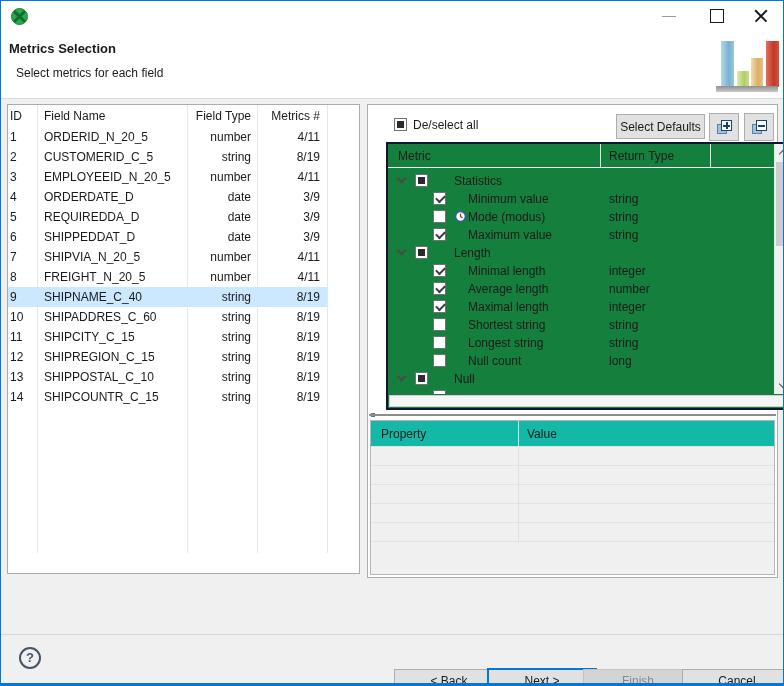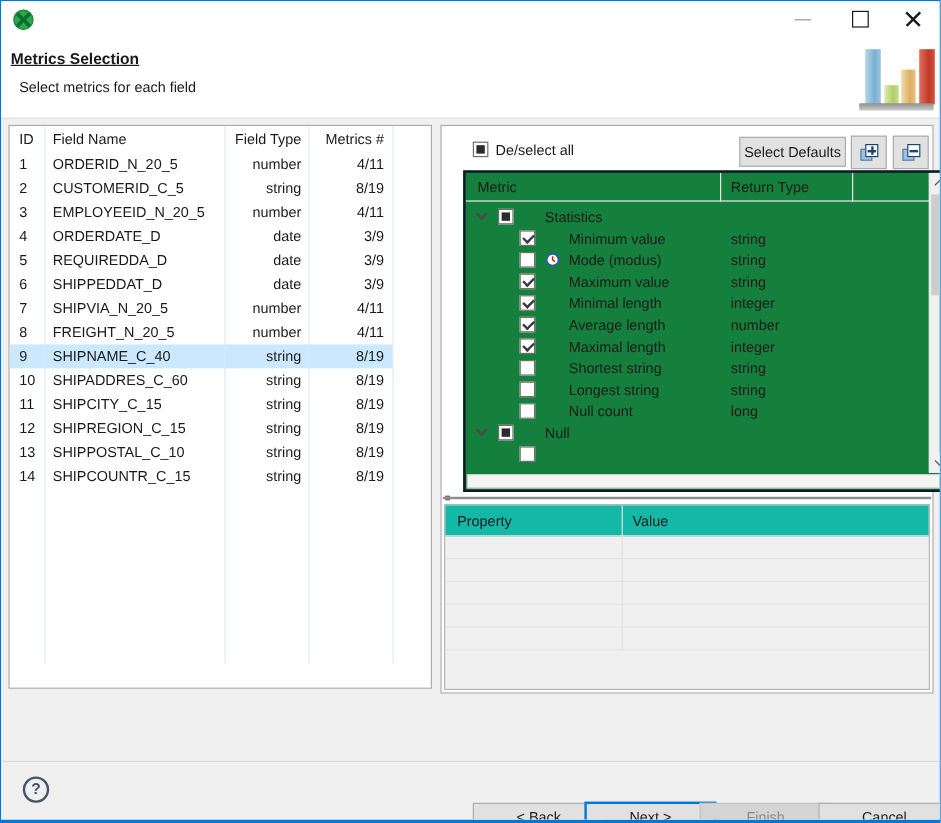--- a/index.html
+++ b/index.html
@@ -22,39 +22,39 @@
   .min-glyph{ position:absolute; left:13px; top:15px; width:14px; height:1px; background:#9a9a9a; }
   .max-glyph{ position:absolute; left:13px; top:8px; width:14px; height:14px; border:1px solid #1a1a1a; }
   .close-glyph{ position:absolute; left:13px; top:8px; width:14px; height:14px; }
   .close-glyph::before,.close-glyph::after{ content:""; position:absolute; left:-1px; top:6px;
     width:16px; height:1.5px; background:#1a1a1a; }
   .close-glyph::before{ transform:rotate(45deg); }
   .close-glyph::after{ transform:rotate(-45deg); }
   
   .wiz-header{ position:absolute; left:0; top:30px; right:0; height:68px; background:#fff;
     border-bottom:1px solid #d9d9d9; }
-  .wiz-title{ position:absolute; left:8px; top:10px; font-size:13px; font-weight:bold;text-decoration:underline; }
+  .wiz-title{ position:absolute; left:8px; top:10px; font-size:13px; font-weight:bold; }
   .wiz-subtitle{ position:absolute; left:15px; top:35px; font-size:12px; }
   .chart-icon{ position:absolute; left:710px; top:1px; width:70px; height:62px; }
   .chart-icon .bar{ position:absolute; bottom:7px; }
   .bar-blue{ left:10px; width:13px; height:46px; background:linear-gradient(90deg,#b5d7ea,#79b1d2 60%,#9ac6de); }
   .bar-green{ left:26px; width:12px; height:16px; background:linear-gradient(90deg,#dcebae,#b1cd6a 60%,#c8dd8e); }
   .bar-orange{ left:40px; width:12px; height:29px; background:linear-gradient(90deg,#f2dcae,#ddae62 60%,#e8c382); }
   .bar-red{ left:55px; width:13px; height:46px; background:linear-gradient(90deg,#e1705c,#c0392b 60%,#d4523c); }
   .chart-base{ position:absolute; left:5px; bottom:2px; width:62px; height:6px;
     background:linear-gradient(#8f8f8f,#c9c9c9); border-radius:1px; }
   
   .content{ position:absolute; left:0; top:98px; right:0; height:535px; background:#f0f0f0; }
   
   .field-table{ position:absolute; left:6px; top:5px; width:353px; height:470px;
     background:#fff; border:1px solid #acacac; overflow:hidden; font-size:12px; }
   .col-line{ position:absolute; top:0; width:1px; height:448px; background:#dfe9f3; }
   .ft-row{ position:relative; display:flex; height:20px; line-height:20px; }
   .ft-head{ height:22px; line-height:22px; }
-  .c-id{ width:29px; padding-left:8px; }
+  .c-id{ width:29px; padding-left:2px; }
   .c-name{ width:150px; padding-left:7px; }
   .c-type{ width:70px; text-align:right; padding-right:6px; }
   .c-metrics{ width:70px; text-align:right; padding-right:7px; }
   .c-fill{ flex:1; }
   .ft-row.selected .c-id,.ft-row.selected .c-name,
   .ft-row.selected .c-type,.ft-row.selected .c-metrics{ background:#cce8ff; }
   
   .metrics-panel{ position:absolute; left:366px; top:5px; width:411px; height:474px;
     background:#fff; border:1px solid #acacac; font-size:12px; }
   .cb{ position:relative; display:inline-block; width:13px; height:13px;
@@ -86,21 +86,21 @@
   .tree-head .sep2{ position:absolute; left:322px; top:0; width:1px; height:24px; background:#e4e4e4; }
   .tree-body{ position:absolute; left:0; top:25px; right:17px; bottom:14px; padding-top:3px; overflow:hidden; }
   .tree-row{ position:relative; height:18px; line-height:14px; }
   .chev{ display:inline-block; width:7px; height:7px; border-right:2px solid #4a4a4a;
     border-bottom:2px solid #4a4a4a; transform:rotate(45deg); }
   .tree-row .chev{ position:absolute; left:10px; top:3px; }
   .cat-cb{ position:absolute; left:27px; top:2px; }
   .cat-label{ position:absolute; left:66px; top:2px; font-weight:normal; }
   .item-cb{ position:absolute; left:45px; top:2px; }
   .clock{ position:absolute; left:66px; top:2px; width:13px; height:13px; }
-  .item-label{ position:absolute; left:86px; top:2px;text-align:right; }
+  .item-label{ position:absolute; left:80px; top:2px;text-align:right; }
   .rt{ position:absolute; left:221px; top:2px; }
   
   .vscroll{ position:absolute; right:0; top:0; bottom:14px; width:17px; background:#f0f0f0;
     border-left:1px solid #e8e8e8; }
   .sb-arrow{ position:absolute; left:0; width:17px; height:17px; background:#f0f0f0; }
   .sb-up{ top:0; } .sb-down{ bottom:0; }
   .sb-up .chev-g{ position:absolute; left:5px; top:7px; width:6px; height:6px;
     border-right:1.6px solid #505050; border-bottom:1.6px solid #505050; transform:rotate(-135deg); }
   .sb-down .chev-g{ position:absolute; left:5px; top:4px; width:6px; height:6px;
     border-right:1.6px solid #505050; border-bottom:1.6px solid #505050; transform:rotate(45deg); }
@@ -326,20 +326,25 @@
                 </svg></span>
               <span class="item-label">Mode (modus)</span>
               <span class="rt">string</span>
             </div>
             <div class="tree-row">
               <span class="cb item-cb checked"></span>
               <span class="item-label">Maximum value</span>
               <span class="rt">string</span>
             </div>
             <div class="tree-row">
+              <span class="chev"></span>
+              <span class="cb partial cat-cb"></span>
+              <span class="cat-label">Length</span>
+            </div>
+            <div class="tree-row">
               <span class="cb item-cb checked"></span>
               <span class="item-label">Minimal length</span>
               <span class="rt">integer</span>
             </div>
             <div class="tree-row">
               <span class="cb item-cb checked"></span>
               <span class="item-label">Average length</span>
               <span class="rt">number</span>
             </div>
             <div class="tree-row">

